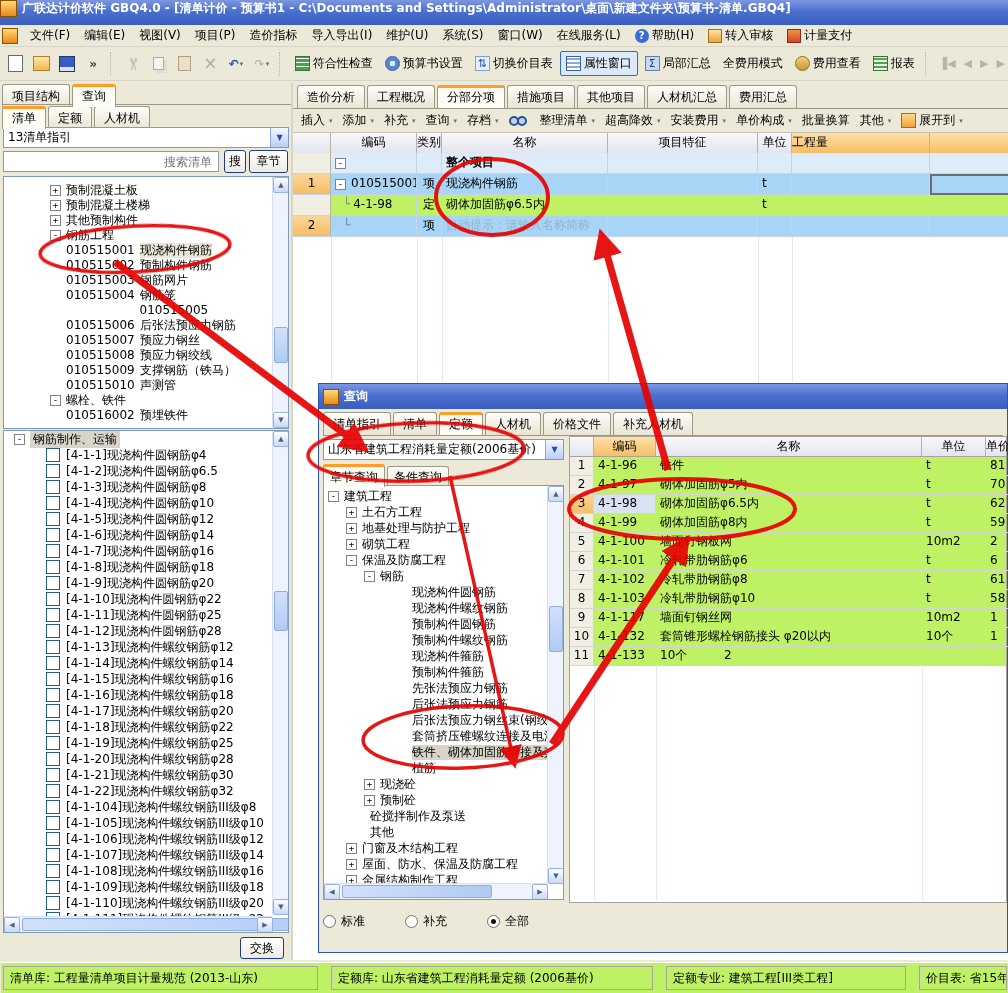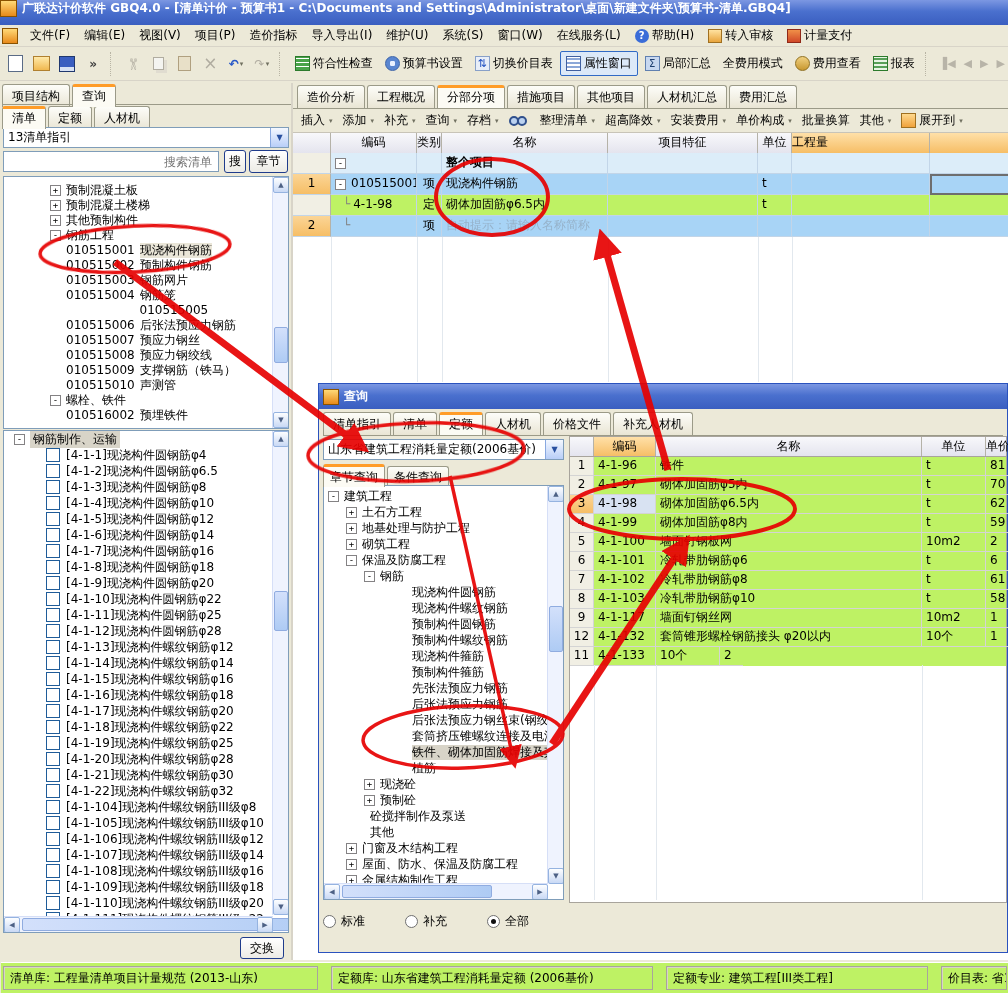--- a/index.html
+++ b/index.html
@@ -109,21 +109,21 @@
   #popupTitle{left:0;top:0;width:688px;height:25px;background:linear-gradient(#7C97E2,#4A70CE 45%,#3A5EC0);color:#fff;
               font-weight:bold;display:flex;align-items:center;padding-left:4px;box-sizing:border-box}
   .radio{width:11px;height:11px;border:1px solid #707070;border-radius:50%;background:#fff;display:inline-flex;align-items:center;justify-content:center;margin-right:5px}
   .rdot{width:5px;height:5px;border-radius:50%;background:#101010}
   
   #statusbar{left:1px;top:962px;width:1008px;height:31px;background:#bef264;border-top:1px solid #fff;display:flex;align-items:stretch;padding:3px 2px;box-sizing:border-box;gap:13px}
   .sseg{border:1px solid #A8A49C;box-shadow:inset 1px 1px 0 #D8D4C8;display:flex;align-items:center;padding-left:6px;
         white-space:nowrap;overflow:hidden;box-sizing:border-box;flex:none}
   #statusbar .sseg:nth-child(1){width:315px}
   #statusbar .sseg:nth-child(2){width:322px}
-  #statusbar .sseg:nth-child(3){width:262px}
+  #statusbar .sseg:nth-child(3){width:240px}
   #statusbar .sseg:nth-child(4){flex:1}
   #annot{position:absolute;left:0;top:0;width:1008px;height:993px;pointer-events:none;z-index:50}
 </style>
 </head>
 <body>
 
 <div id="titlebar" class="abs">
   <span class="appicon"></span>
   <span>广联达计价软件 GBQ4.0 - [清单计价 - 预算书1 - C:\Documents and Settings\Administrator\桌面\新建文件夹\预算书-清单.GBQ4]</span>
 </div>
@@ -872,21 +872,21 @@
           <span class="gc p5">58</span>
         </div>
         <div class="grow pg">
           <span class="gc p1 numcell">9</span>
           <span class="gc p2">4-1-117</span>
           <span class="gc p3">墙面钉钢丝网</span>
           <span class="gc p4">10m2</span>
           <span class="gc p5">1</span>
         </div>
         <div class="grow pg">
-          <span class="gc p1 numcell">12</span>
+          <span class="gc p1 numcell">10</span>
           <span class="gc p2">4-1-132</span>
           <span class="gc p3">套筒锥形螺栓钢筋接头  φ20以内</span>
           <span class="gc p4">10个</span>
           <span class="gc p5">1</span>
         </div>
         <div class="grow pg">
           <span class="gc p1 numcell">11</span>
           <span class="gc p2">4-1-133</span>
           <span class="gc p4">10个</span>
           <span class="gc p5">2</span>

